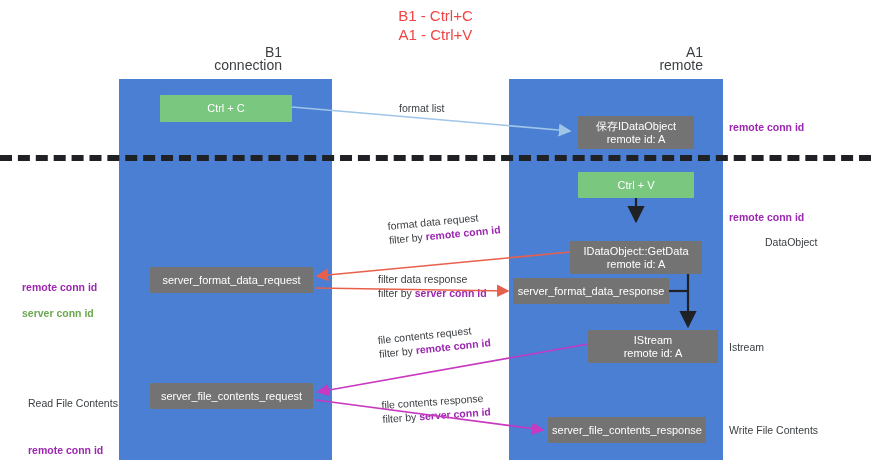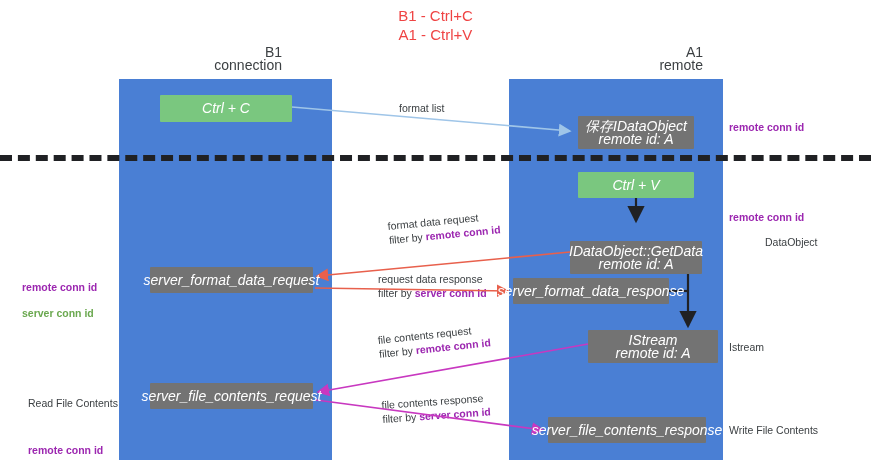--- a/index.html
+++ b/index.html
@@ -36,25 +36,24 @@
   #divider{
     left:0;top:155px;width:871px;height:0;
     border-top:6px dashed #202124;
   }
 
   
   .node{
     box-sizing:border-box;
     display:flex;align-items:center;justify-content:center;
     text-align:center;
-    color:#ffffff;font-size:14px;line-height:13px;
+    color:#ffffff;font-size:11px;line-height:13px;
     white-space:pre-line;
     border-radius:1px;
     z-index:6;
-    font-style:italic;
   }
   .green{background:#7ac77f;}
   .orange{background:#737373;}
 
   #n-ctrlc{left:160px;top:95px;width:132px;height:27px;}
   #n-store{left:578px;top:116px;width:116px;height:33px;}
   #n-ctrlv{left:578px;top:172px;width:116px;height:26px;}
   #n-getdata{left:570px;top:241px;width:132px;height:33px;}
   #n-fmtreq{left:150px;top:267px;width:163px;height:26px;}
   #n-fmtresp{left:513px;top:278px;width:156px;height:26px;}
@@ -163,21 +162,21 @@
   </div>
 
   <div class="abs edge-label" id="el-fdreq">
     <div>format data request</div>
     <div>
       <span class="hl-dark">filter by </span><span class="hl-purple">remote conn id</span>
     </div>
   </div>
 
   <div class="abs edge-label" id="el-fdresp">
-    <div>request data response</div>
+    <div>filter data response</div>
     <div>
       <span class="hl-dark">filter by </span><span class="hl-purple">server conn id</span>
     </div>
   </div>
 
   <div class="abs edge-label" id="el-fcreq">
     <div>file contents request</div>
     <div>
       <span class="hl-dark">filter by </span><span class="hl-purple">remote conn id</span>
     </div>

